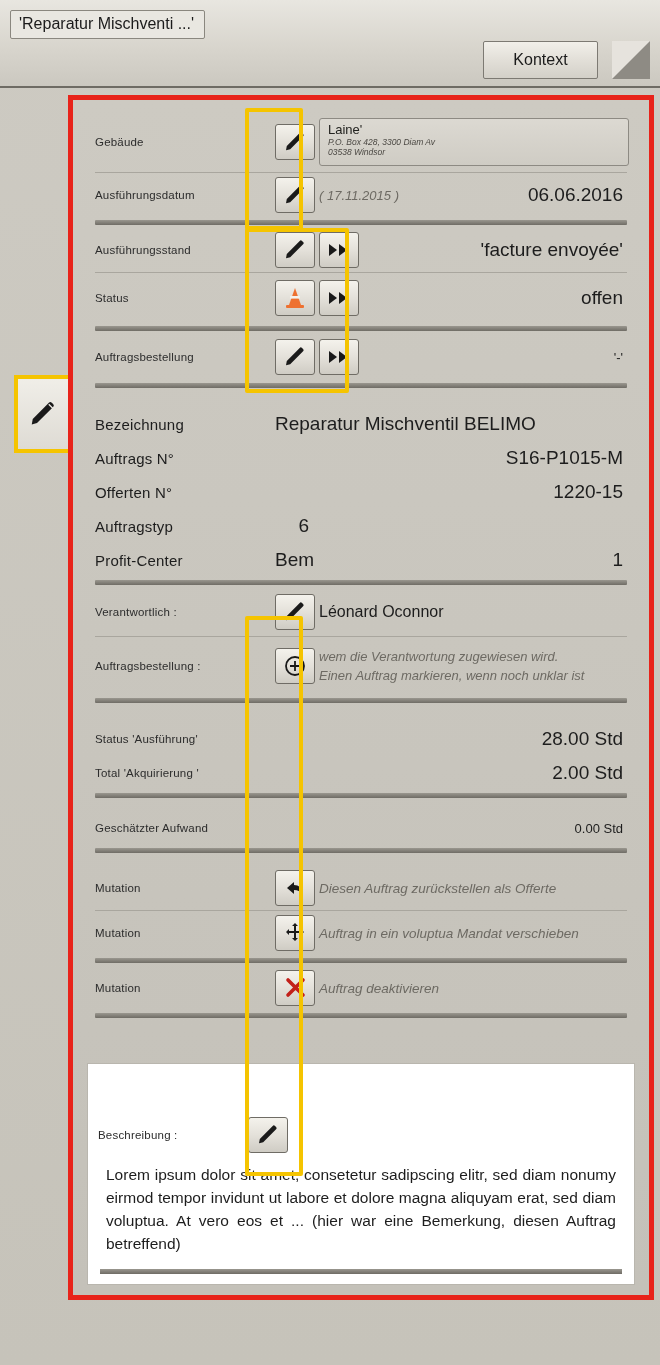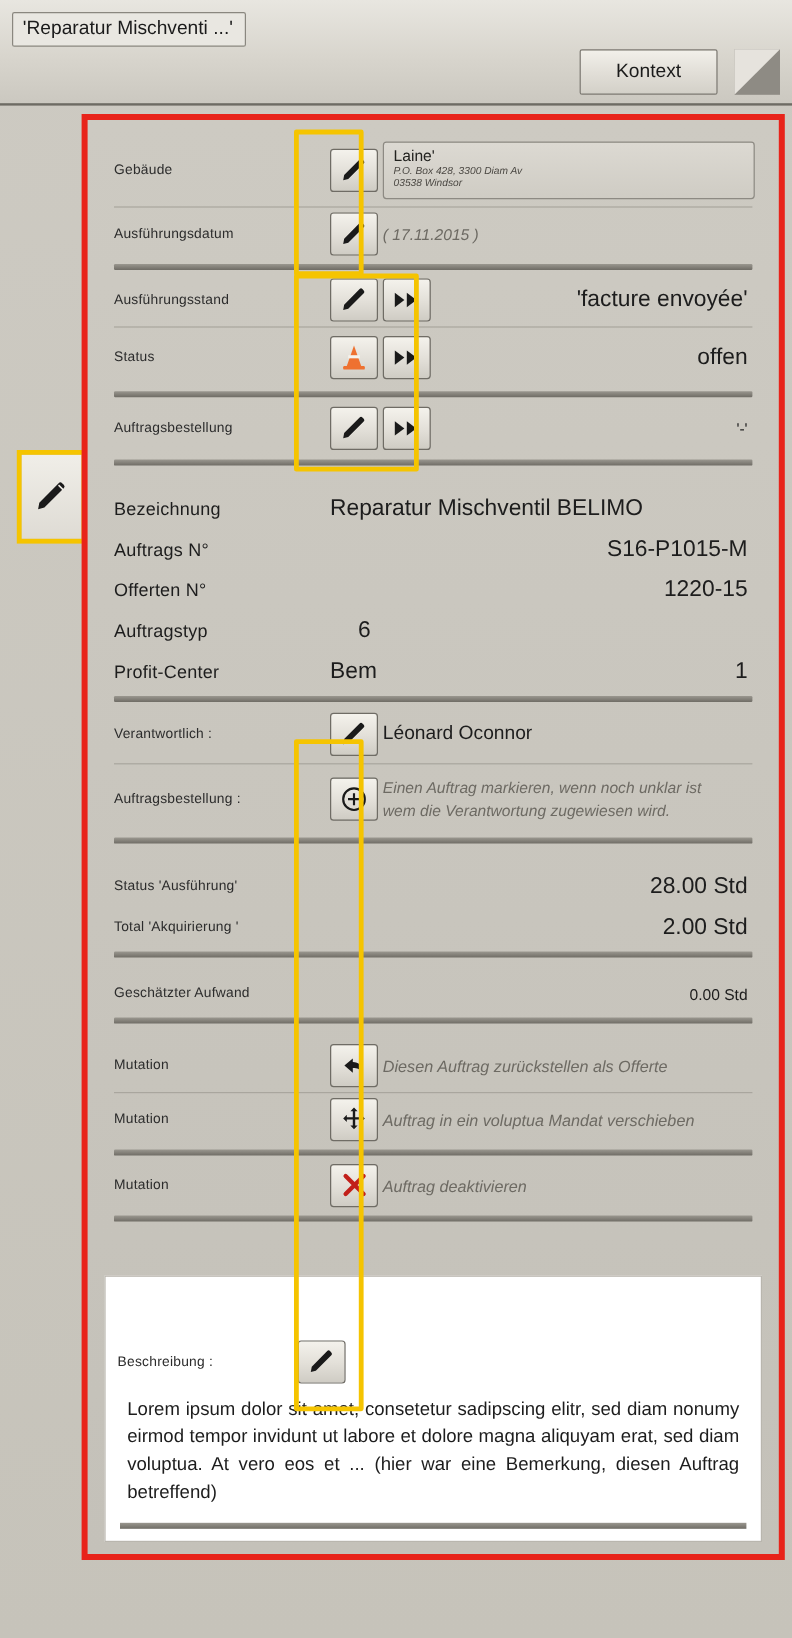--- a/index.html
+++ b/index.html
@@ -192,20 +192,21 @@
       <div class="thinline"></div>
 
       <div class="row" style="min-height:44px">
         <div class="label">Ausführungsdatum</div>
         <div class="btn">
           <svg width="24" height="24" viewBox="0 0 24 24">
             <path d="M3 20.3l4.2-1.1L20.1 6.3a1.6 1.6 0 0 0 0-2.3l-1.1-1.1a1.6 1.6 0 0 0-2.3 0L3.8 15.9 3 20.3z" fill="#1a1a1a"></path>
           </svg>
         </div>
         <div class="value small gray italic left" style="flex:0 0 130px">( 17.11.2015 )</div>
+        <div class="value">06.06.2016</div>
       </div>
       <div class="rule"></div>
 
       <div class="row" style="min-height:44px">
         <div class="label">Ausführungsstand</div>
         <div class="btn">
           <svg width="24" height="24" viewBox="0 0 24 24">
             <path d="M3 20.3l4.2-1.1L20.1 6.3a1.6 1.6 0 0 0 0-2.3l-1.1-1.1a1.6 1.6 0 0 0-2.3 0L3.8 15.9 3 20.3z" fill="#1a1a1a"></path>
           </svg>
         </div>
@@ -298,22 +299,22 @@
 
       <div class="row" style="min-height:58px">
         <div class="label">Auftragsbestellung :</div>
         <div class="btn">
           <svg width="24" height="24" viewBox="0 0 24 24">
             <circle cx="12" cy="12" r="9" fill="none" stroke="#1a1a1a" stroke-width="1.8"></circle>
             <path d="M12 7v10M7 12h10" stroke="#1a1a1a" stroke-width="1.8"></path>
           </svg>
         </div>
         <div style="flex:1">
+          <div class="value left gray italic" style="font-size:13px;line-height:19px">wem die Verantwortung zugewiesen wird.</div>
           <div class="value left gray italic" style="font-size:13px;line-height:19px">Einen Auftrag markieren, wenn noch unklar ist</div>
-          <div class="value left gray italic" style="font-size:13px;line-height:19px">wem die Verantwortung zugewiesen wird.</div>
         </div>
       </div>
       <div class="rule"></div>
 
       <div class="spacer-md"></div>
 
       <div class="row">
         <div class="label">Status 'Ausführung'</div>
         <div class="value">28.00 Std</div>
       </div>

